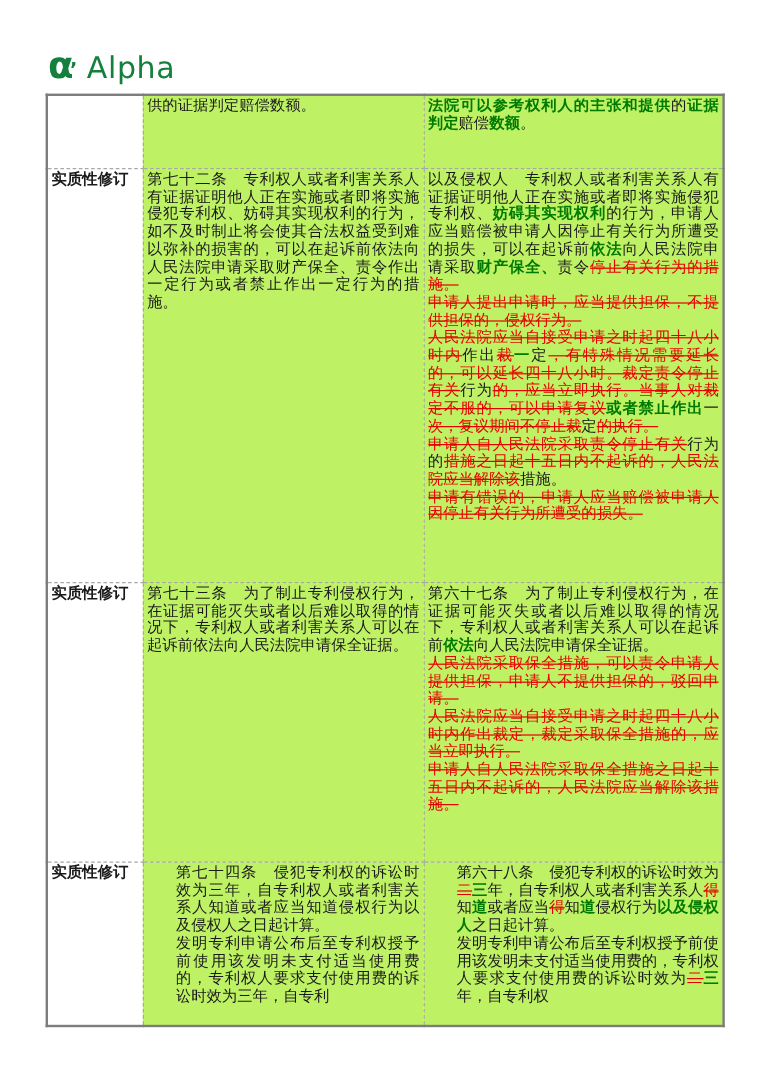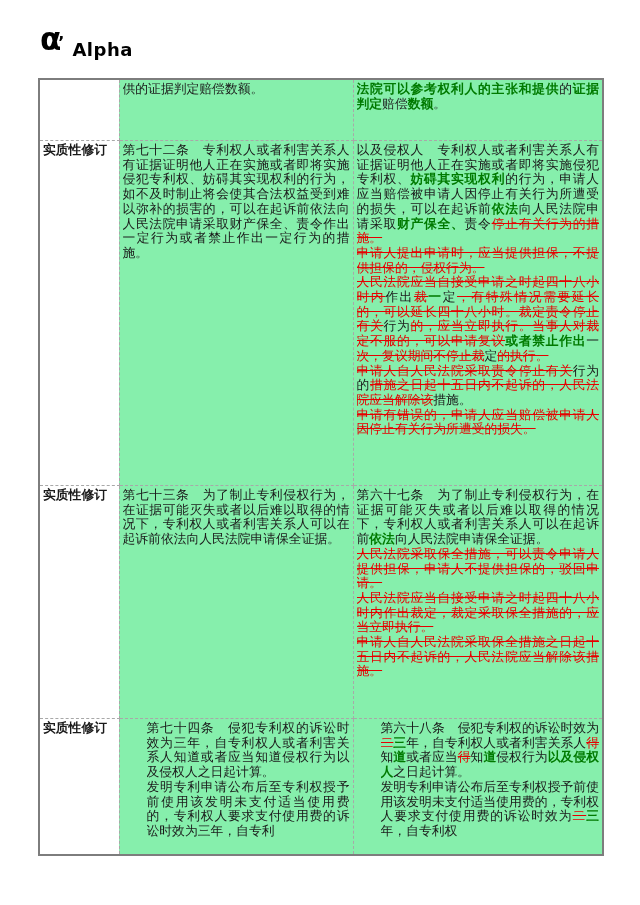--- a/index.html
+++ b/index.html
@@ -1,32 +1,32 @@
 <!DOCTYPE html>
 <html><head>
 <meta charset="utf-8">
 <style>
   html,body{margin:0;padding:0;background:#ffffff;}
   body{width:640px;height:905px;font-family:"DejaVu Sans","Liberation Sans",sans-serif;}
   .page{position:relative;width:640px;height:905px;overflow:hidden;background:#ffffff;}
 
   
-  .logo{position:absolute;left:40px;top:24px;color:#000000;display:flex;align-items:flex-end;line-height:1;}
+  .logo{position:absolute;left:40px;top:40px;color:#15803d;display:flex;align-items:flex-start;line-height:1;}
   .logo-mark{font-size:31px;font-weight:bold;letter-spacing:-1px;}
   .logo-tick{font-size:16px;font-weight:bold;position:relative;top:-2px;left:-2px;}
-  .logo-text{font-size:18px;font-weight:bold;margin-left:7px;position:relative;top:4px;letter-spacing:0.5px;}
+  .logo-text{font-size:25px;font-weight:normal;margin-left:7px;position:relative;top:4px;letter-spacing:0.5px;}
 
   
   table.cmp{position:absolute;left:38px;top:78px;width:564px;border-collapse:collapse;table-layout:fixed;border:2px solid #7d7d7d;}
   table.cmp td{border:1px dashed #a8a8a8;vertical-align:top;padding:2px 3px;
     font-size:12.8px;line-height:14.7px;color:#1a1a1a;
     font-family:"DejaVu Serif","Liberation Serif",serif;}
   td.label{background:#ffffff;vertical-align:middle;font-weight:bold;font-size:13.5px;
     font-family:"DejaVu Sans","Liberation Sans",sans-serif;}
-  td.content{background:#86efac;}
+  td.content{background:#bef264;}
   .wrap{overflow:hidden;}
   tr.row-0 .wrap{height:56px;}
   tr.row-1 .wrap{height:340px;}
   tr.row-2 .wrap{height:228px;}
   tr.row-3 .wrap{height:131px;margin-left:24px;}
   .para{margin:0;text-align:justify;}
 
   
   .seg-n{color:#1a1a1a;}
   .seg-b{color:#1a1a1a;font-weight:normal;}

